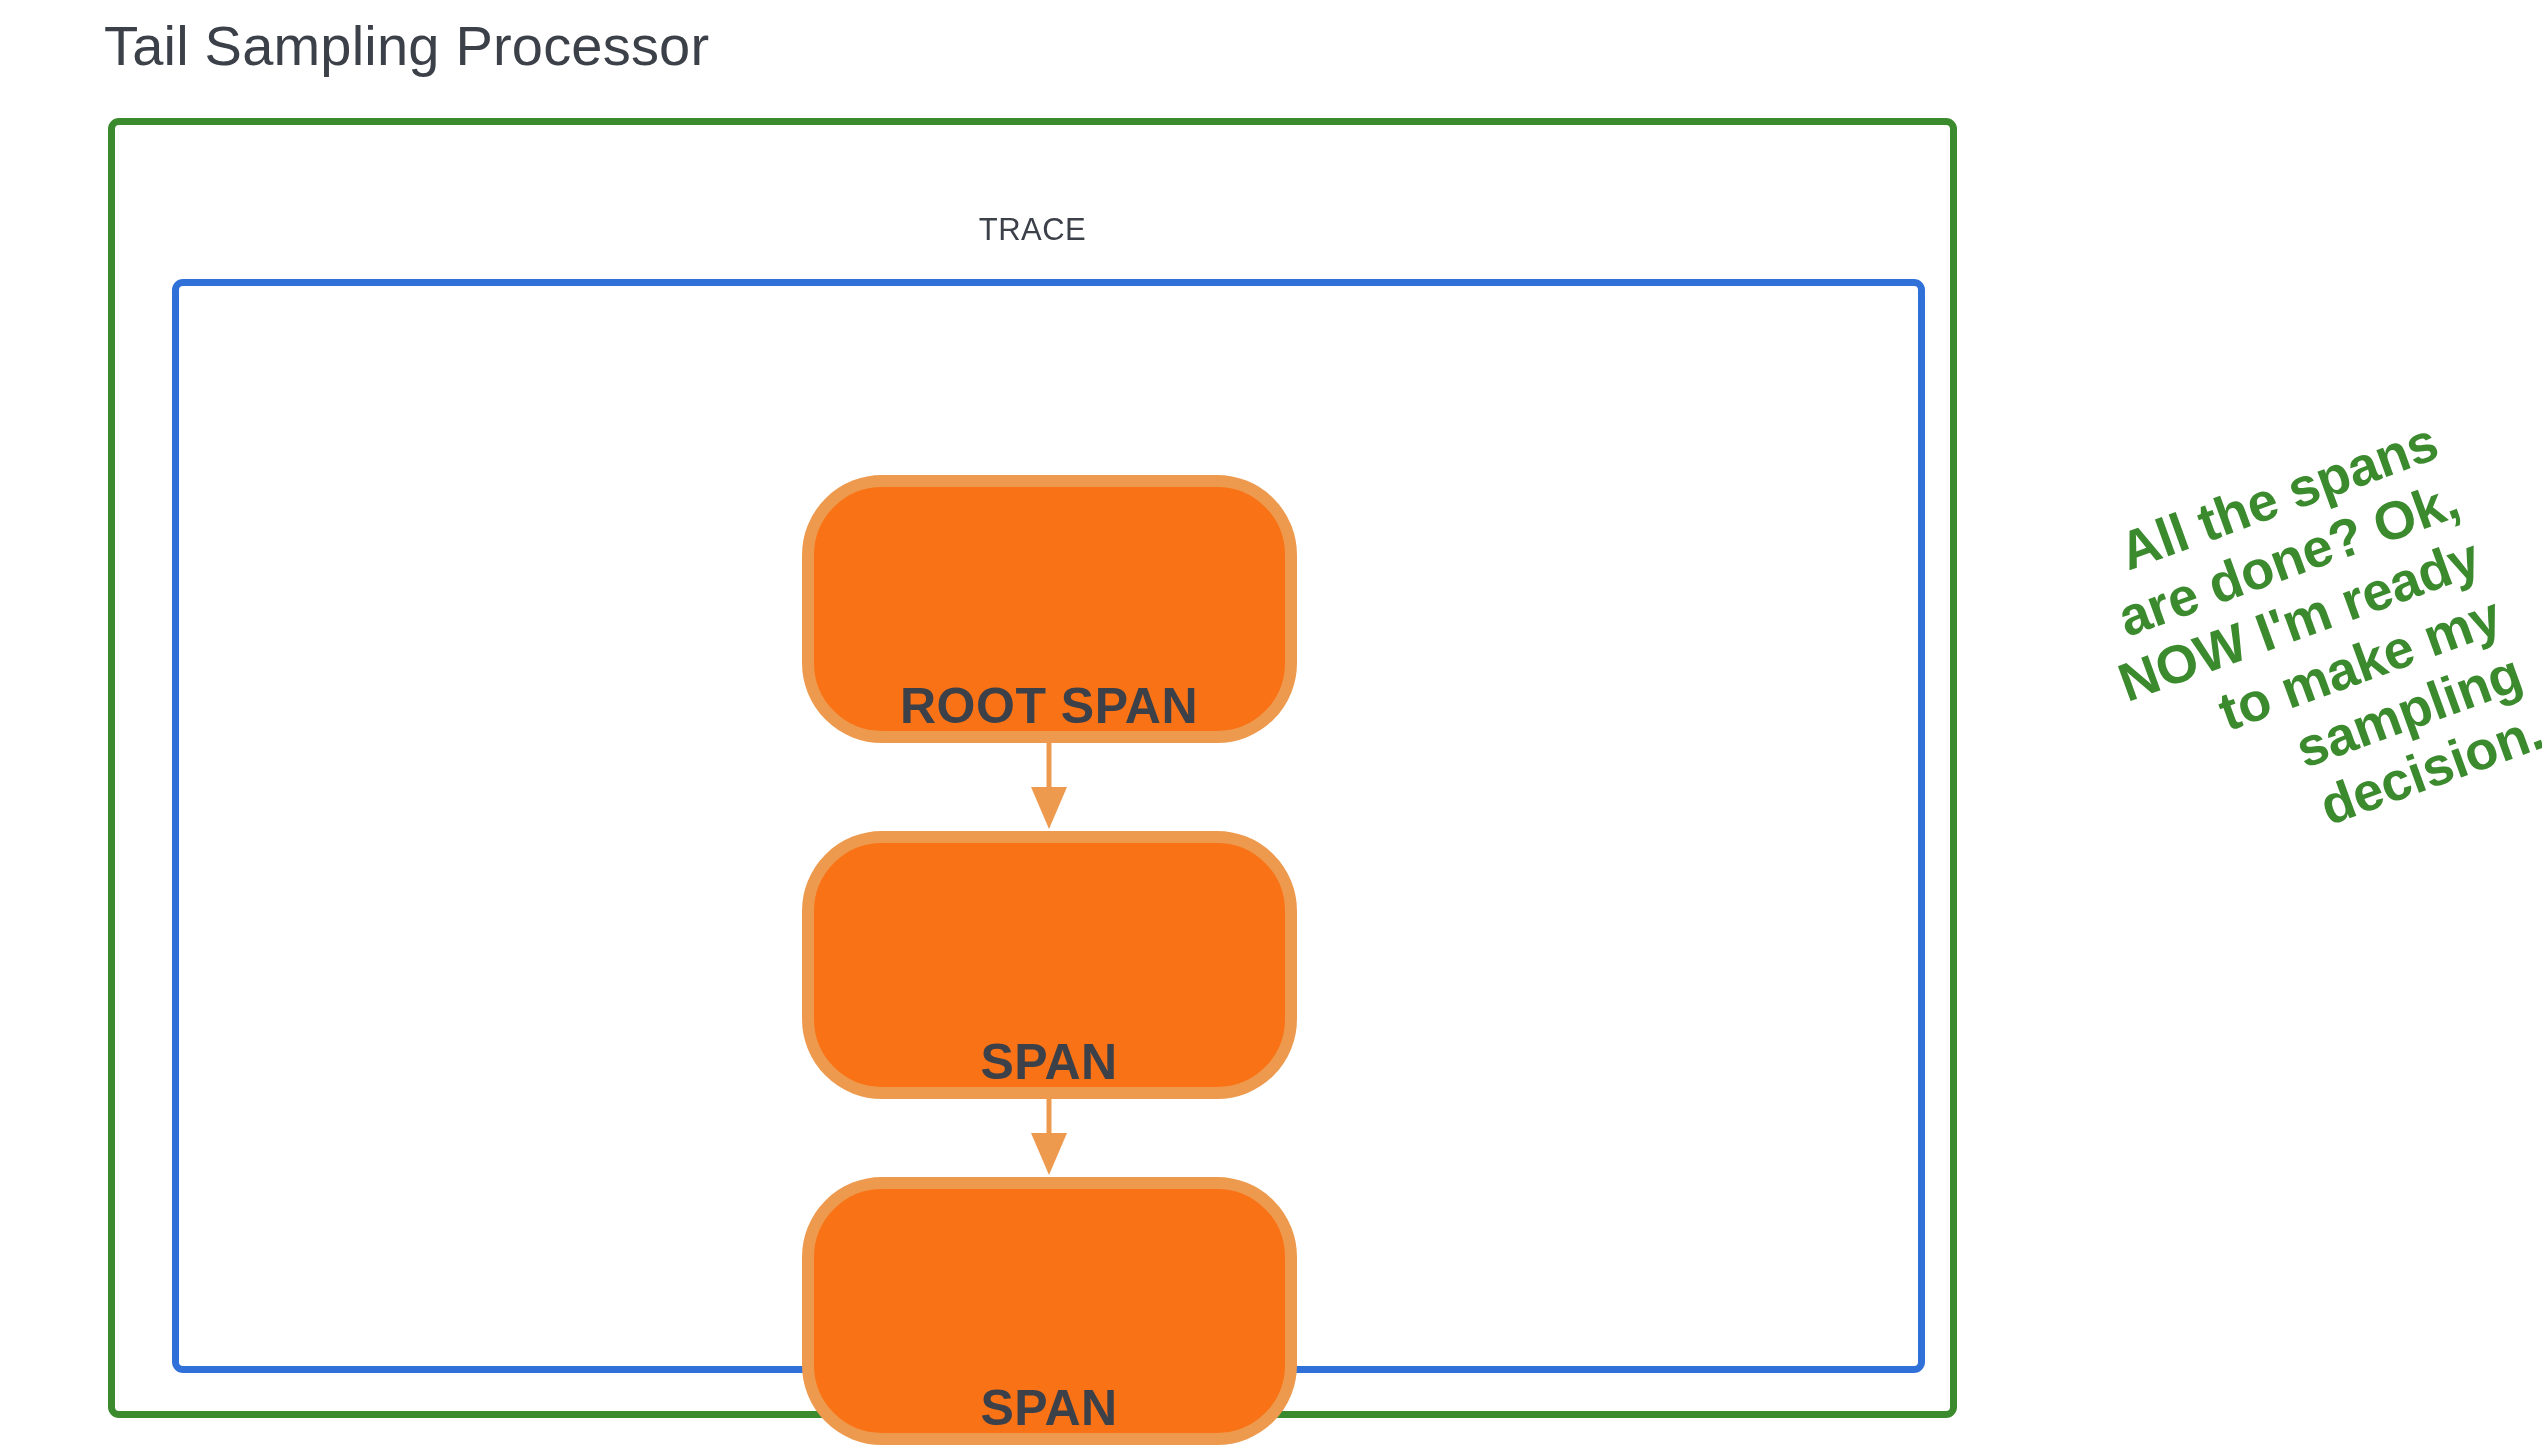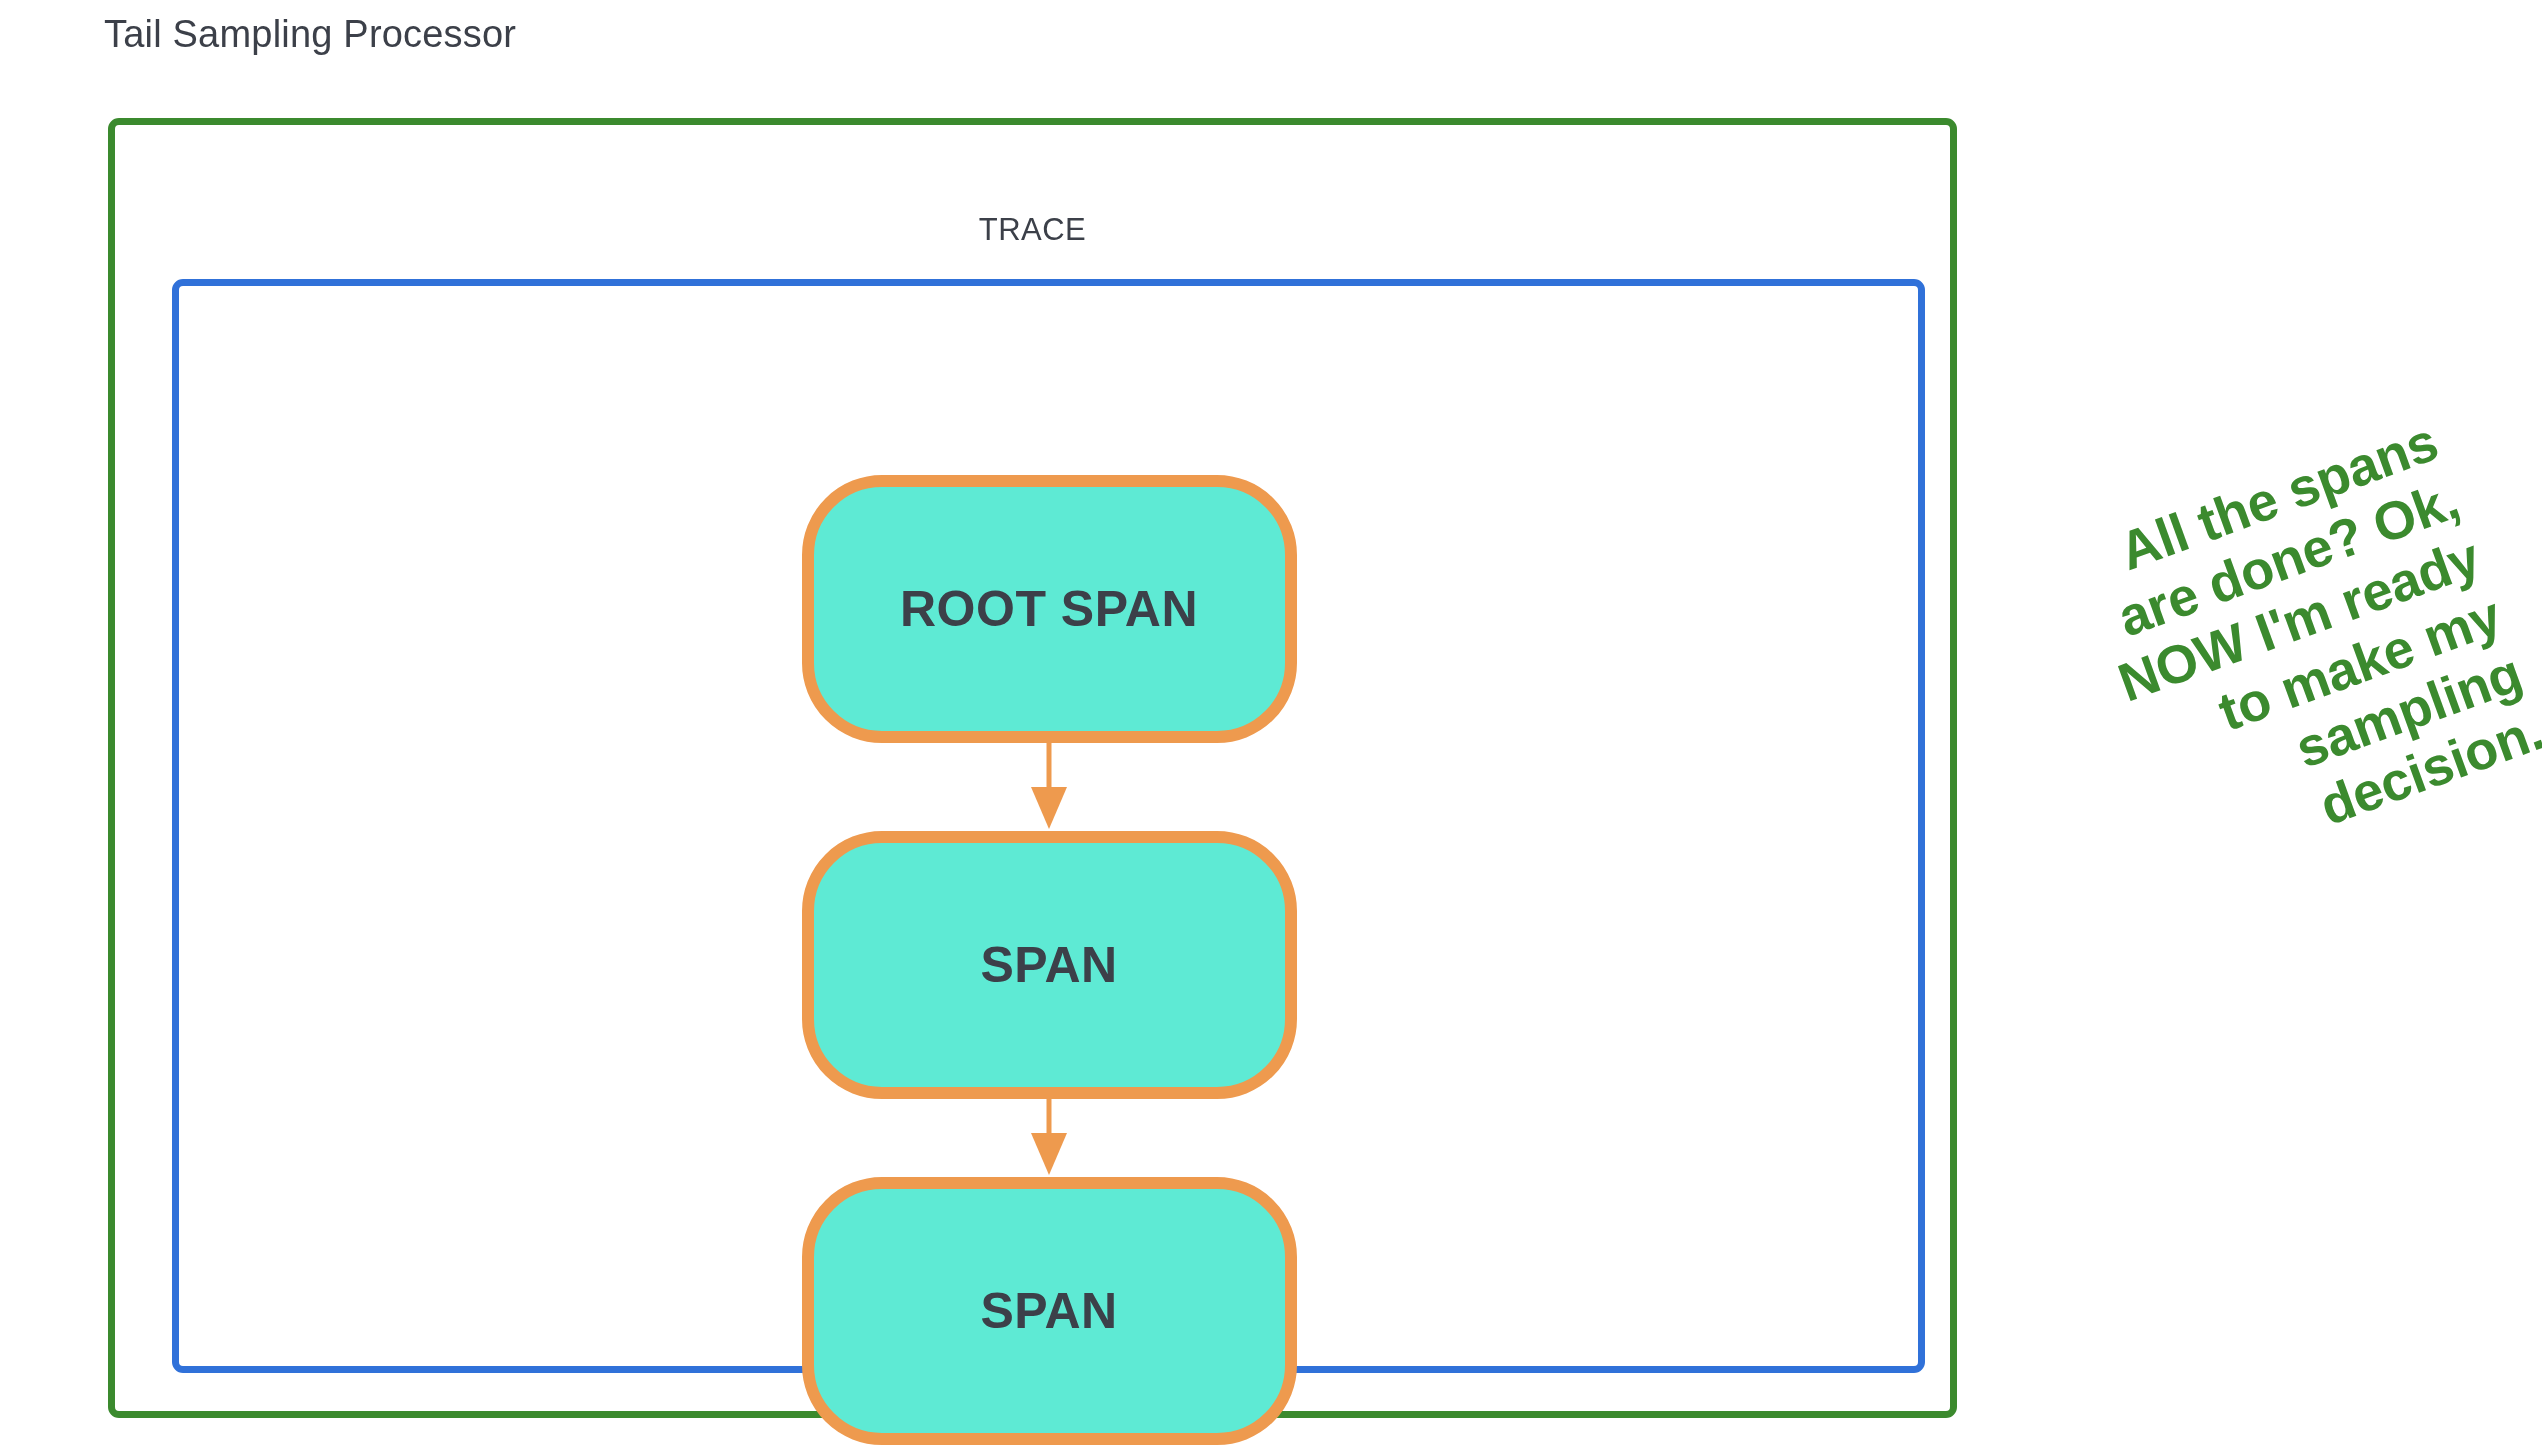--- a/index.html
+++ b/index.html
@@ -21,21 +21,21 @@
     width: 2542px;
     height: 1454px;
     background: #ffffff;
   }
 
   
   .page-title {
     position: absolute;
     left: 104px;
     top: 12px;
-    font-size: 38px;
+    font-size: 56px;
     font-weight: 400;
     color: #3c4049;
     letter-spacing: 0.2px;
     white-space: nowrap;
     line-height: 1.2;
   }
 
   
   .processor-box {
     position: absolute;
@@ -87,23 +87,23 @@
 
   .span-node {
     position: absolute;
     box-sizing: border-box;
     width: 495px;
     height: 268px;
     left: 50%;
     margin-left: -247px;
     border: 12px solid #ee9a4e;
     border-radius: 80px;
-    background: #5eead4;
+    background: #f97316;
     display: flex;
-    align-items: center;
+    align-items: flex-end;
     justify-content: center;
   }
   .span-node.n0 { top: 189px; }
   .span-node.n1 { top: 545px; }
   .span-node.n2 { top: 891px; }
 
   .span-label {
     font-size: 50px;
     font-weight: 700;
     color: #3c4049;

